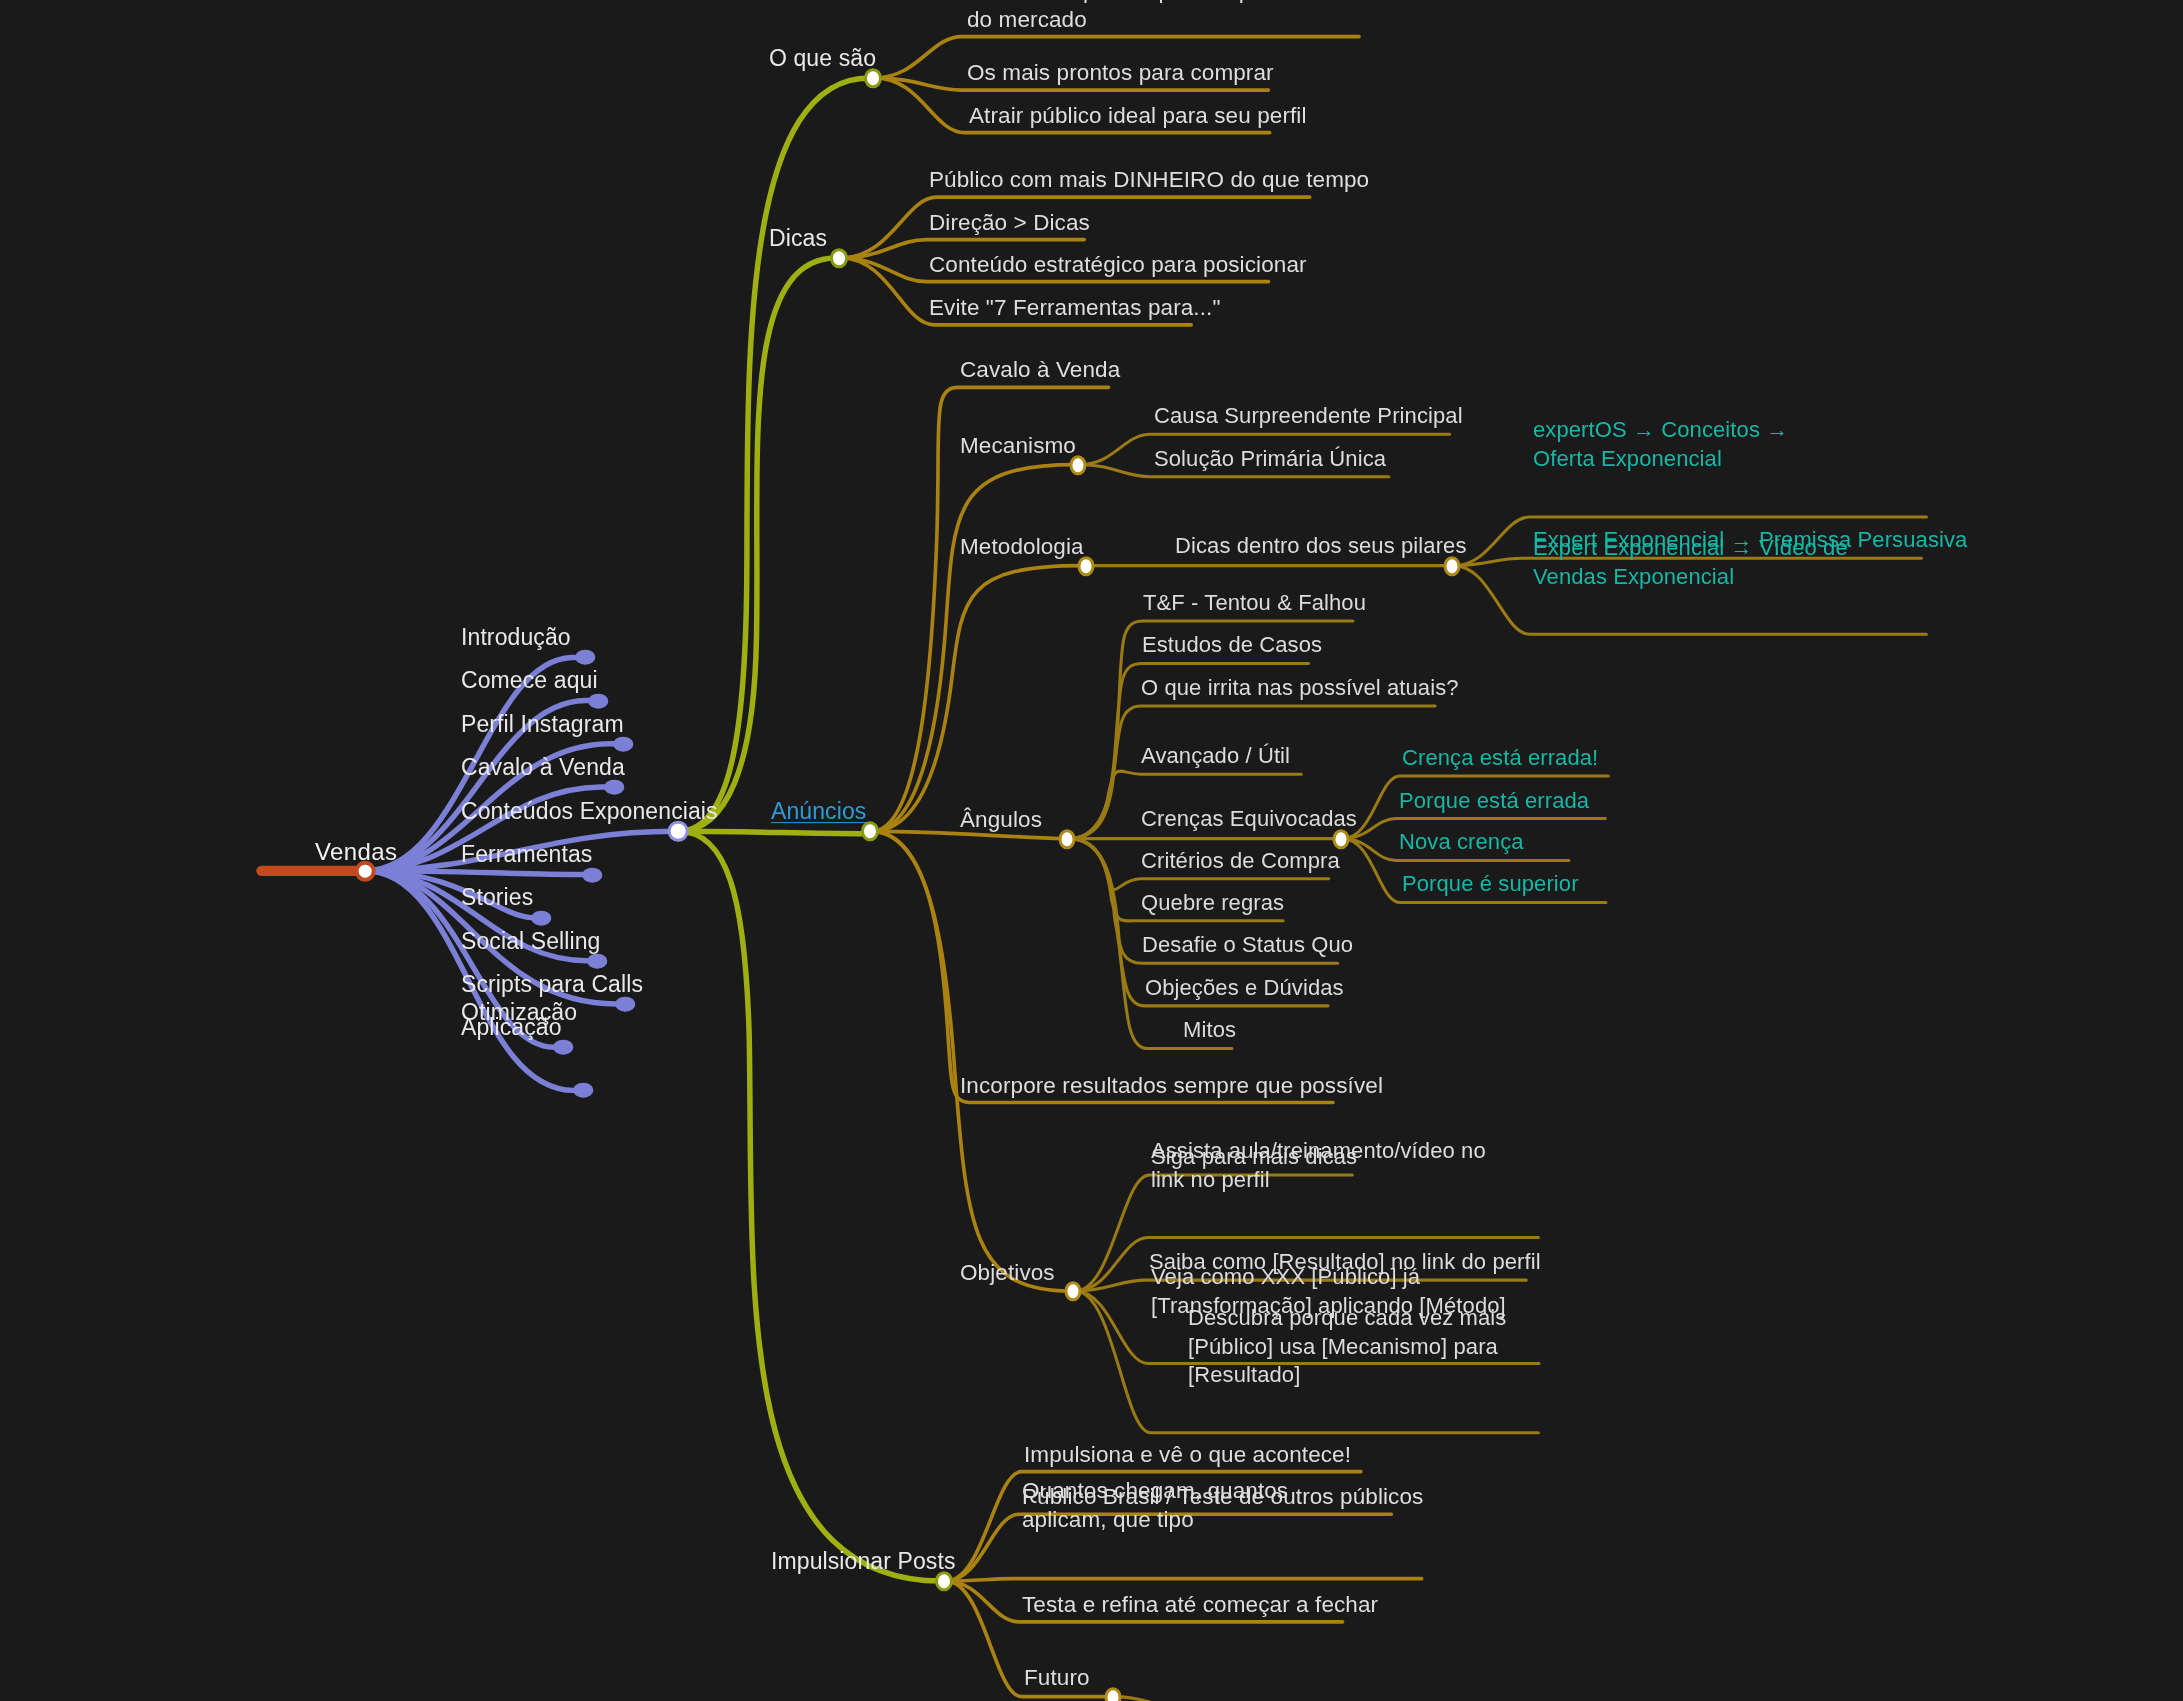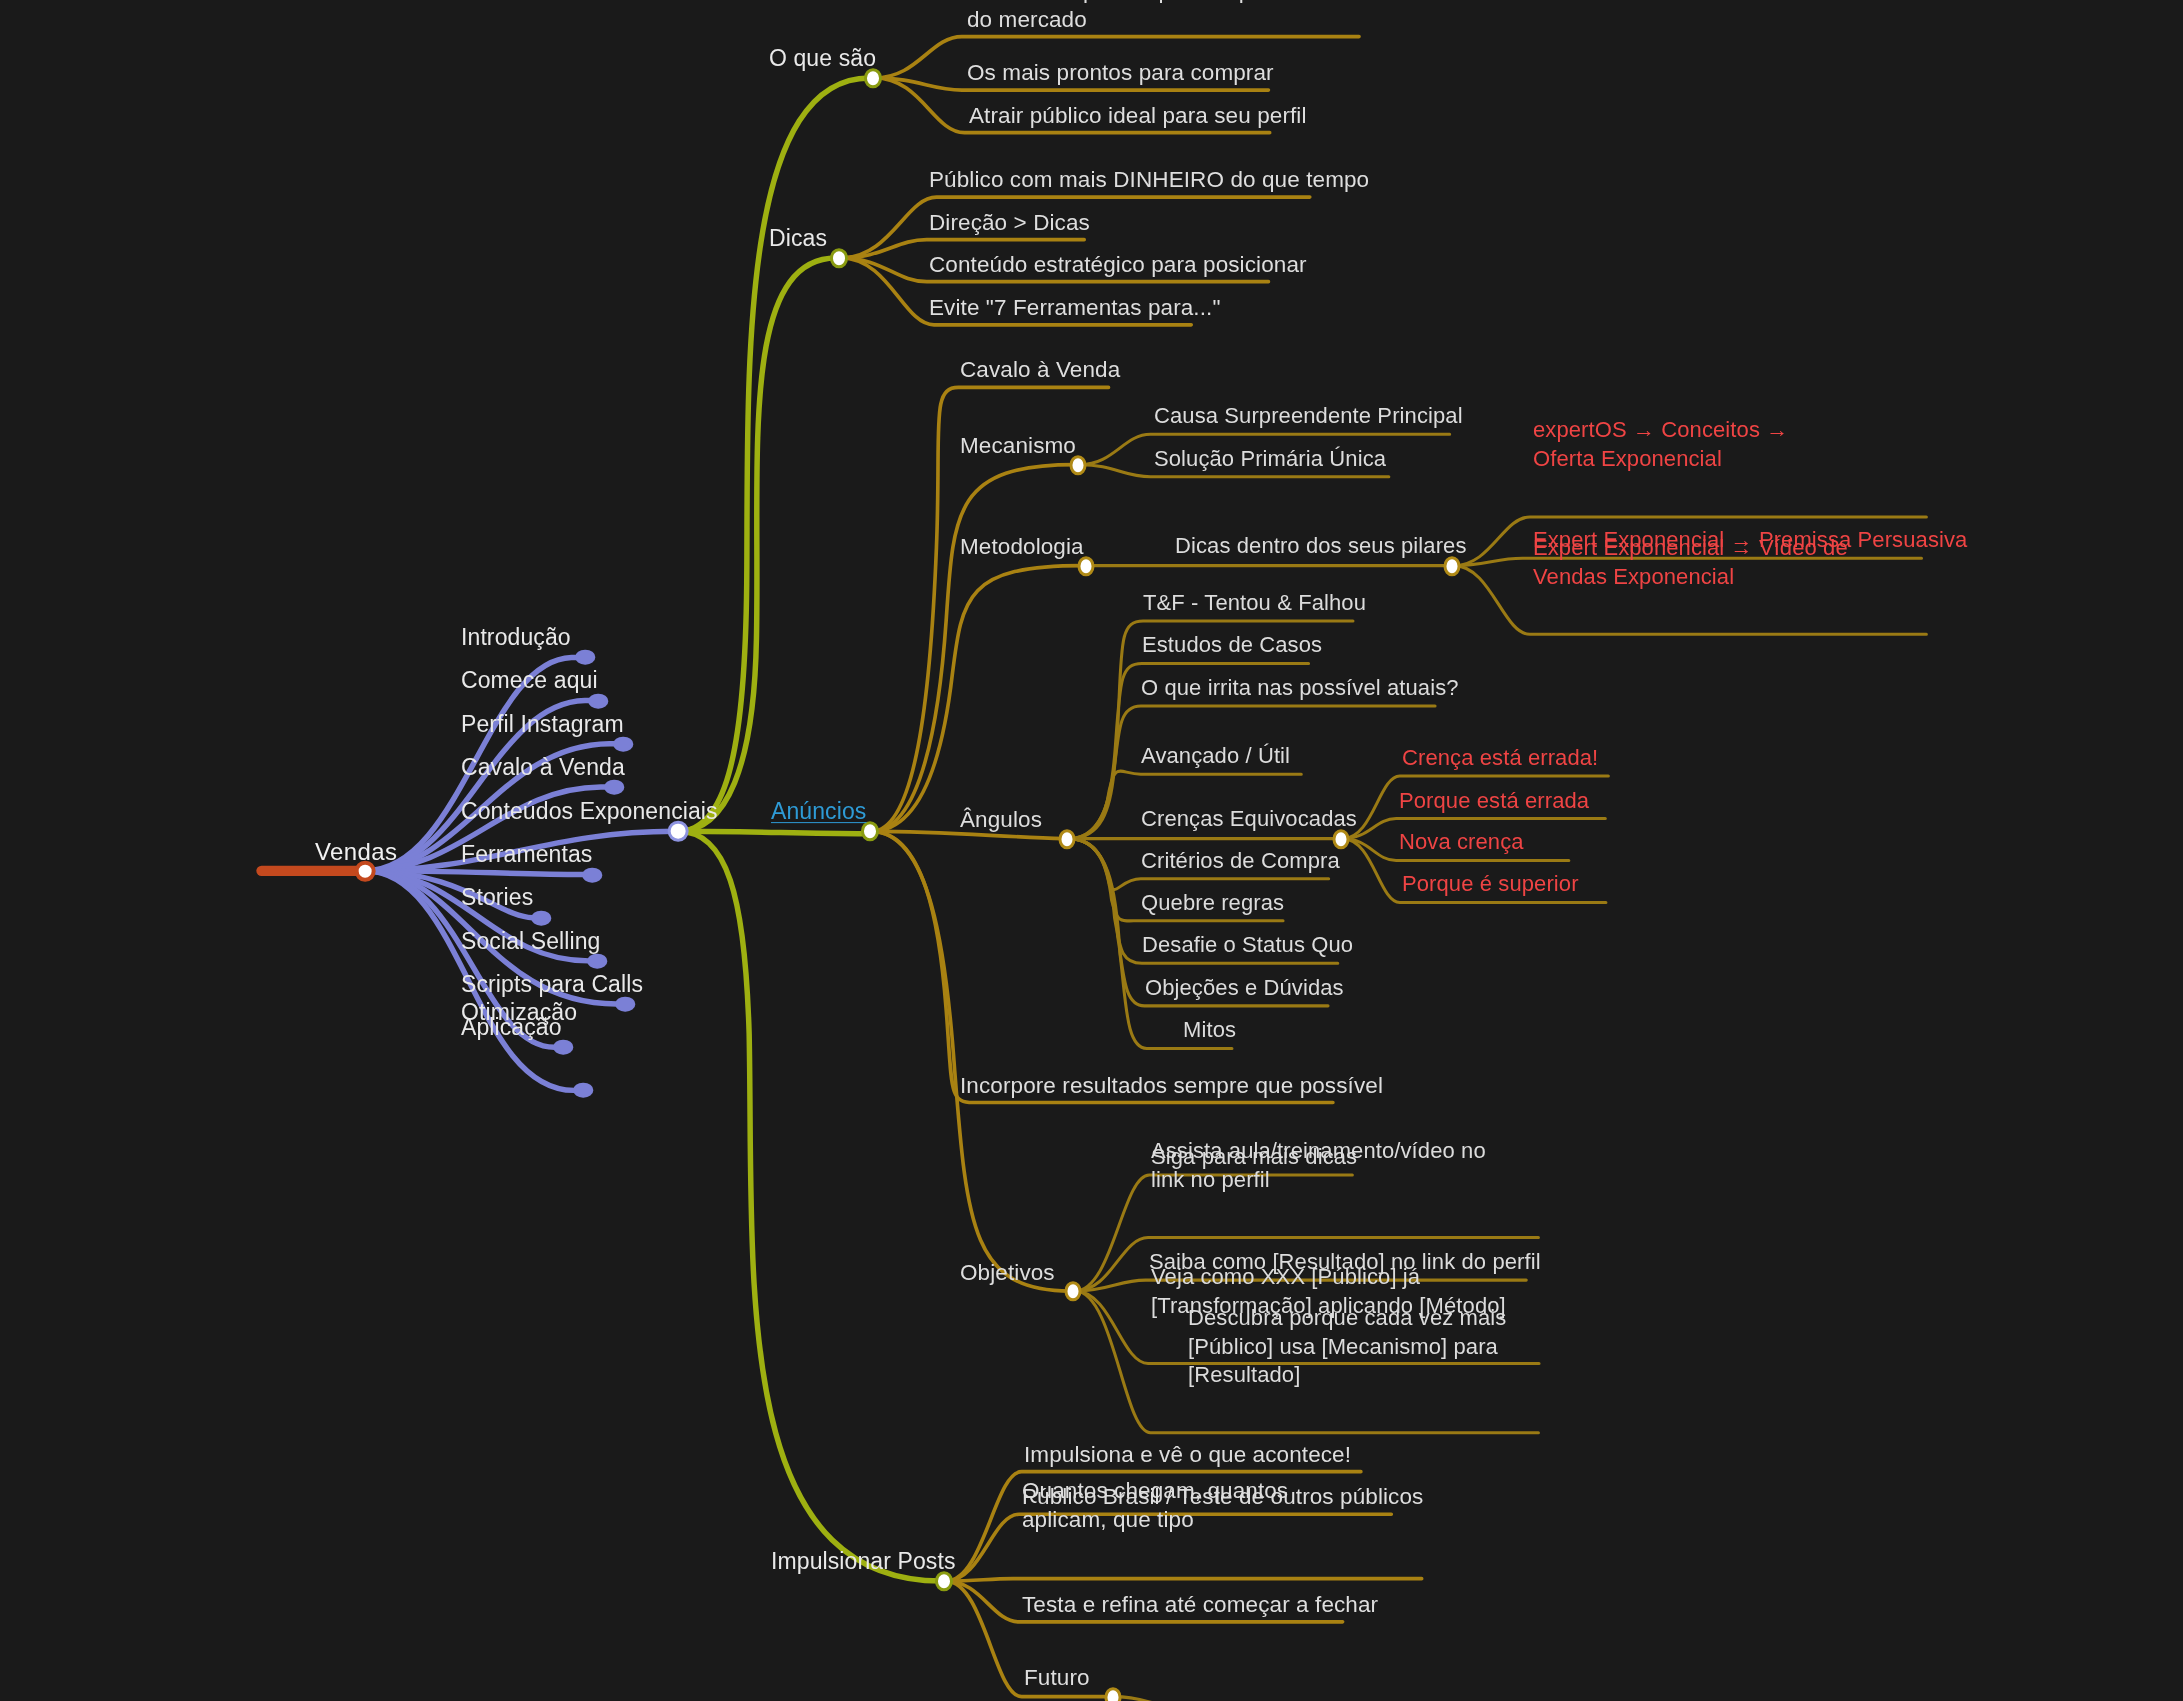--- a/index.html
+++ b/index.html
@@ -19,21 +19,21 @@
     font-weight:400;
     letter-spacing:0.1px;
     transform:translateY(-100%);
   }
   .lbl.root{
     font-size:24px;color:#f2f2f2;letter-spacing:0.4px;
   }
   .lbl.l1{font-size:23px;color:#e9e9e9;}
   .lbl.l2{font-size:22.5px;color:#dedede;}
   .lbl.l3{font-size:22px;color:#dcdcdc;}
-  .lbl.l4{font-size:22px;color:#ef4444;}
+  .lbl.l4{font-size:22px;color:#14b8a6;}
   .lbl.link{
     color:#2e9bd6;text-decoration:underline;text-underline-offset:3px;
     text-decoration-thickness:1.2px;cursor:pointer;
   }
   .node{
     position:absolute;border-radius:50%;
     box-sizing:border-box;transform:translate(-50%,-50%);
   }
   .node.root{
     width:20.7px;height:20.7px;background:#ffffff;border:4.3px solid #c4491e;

